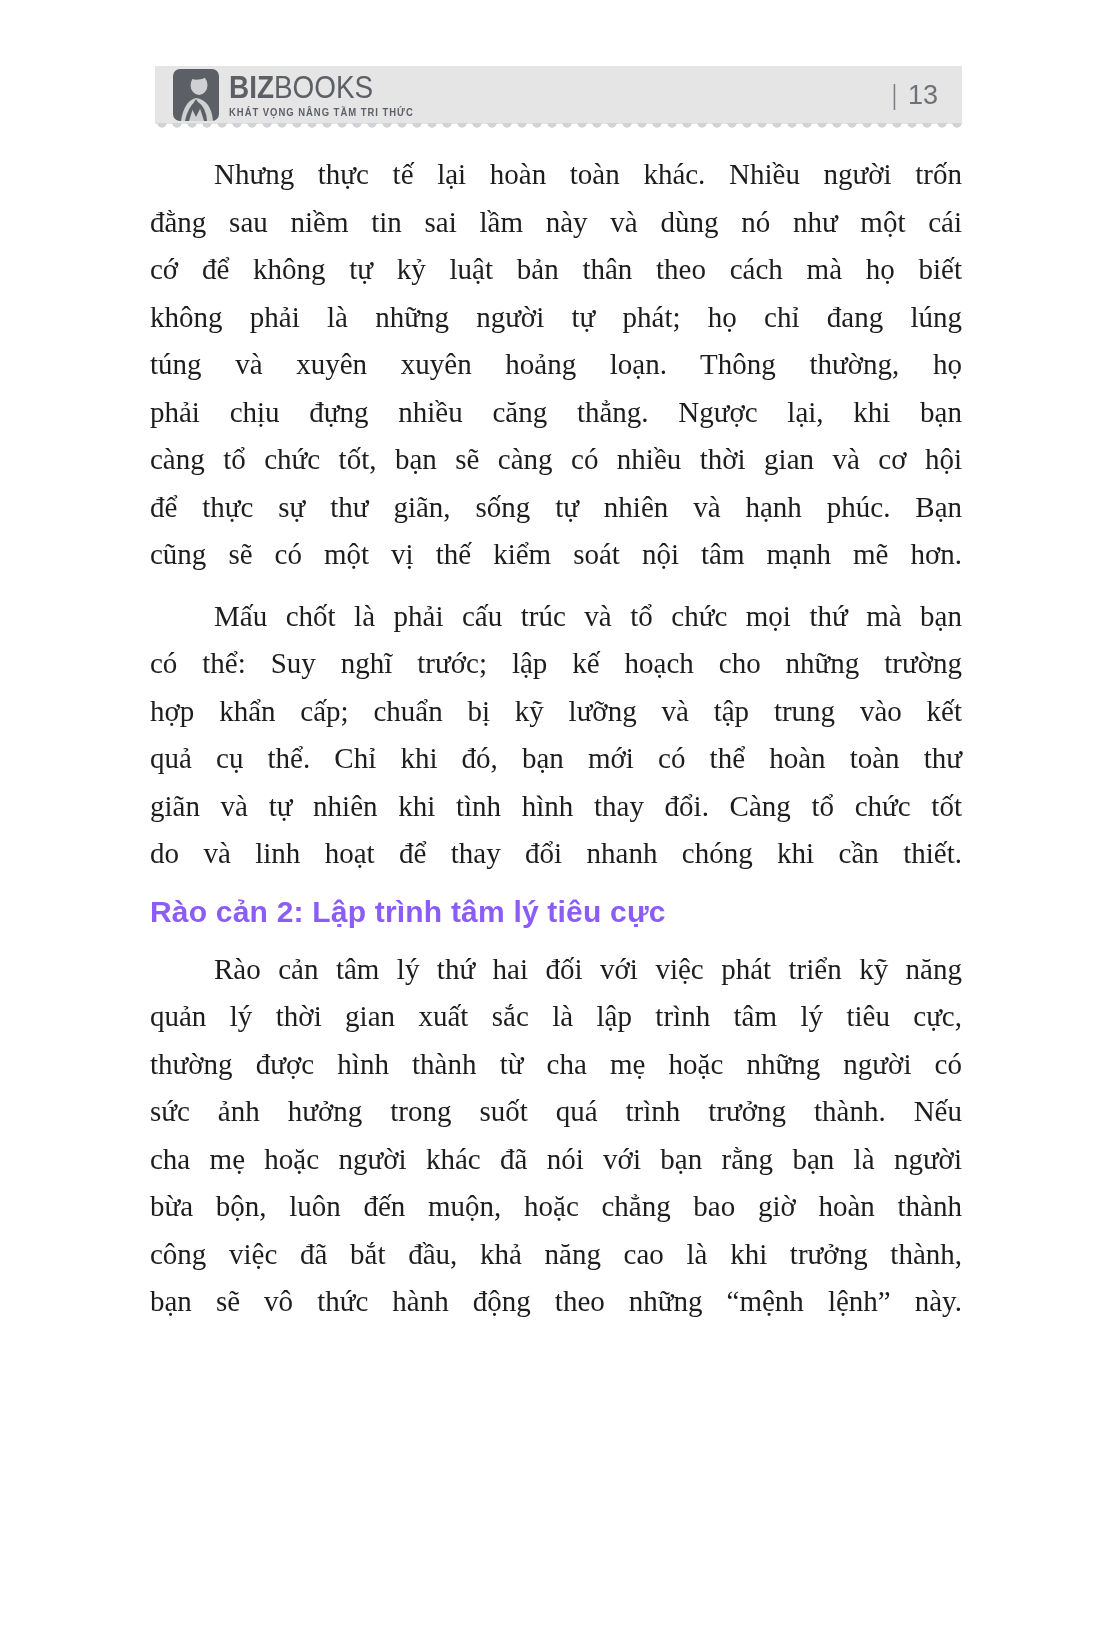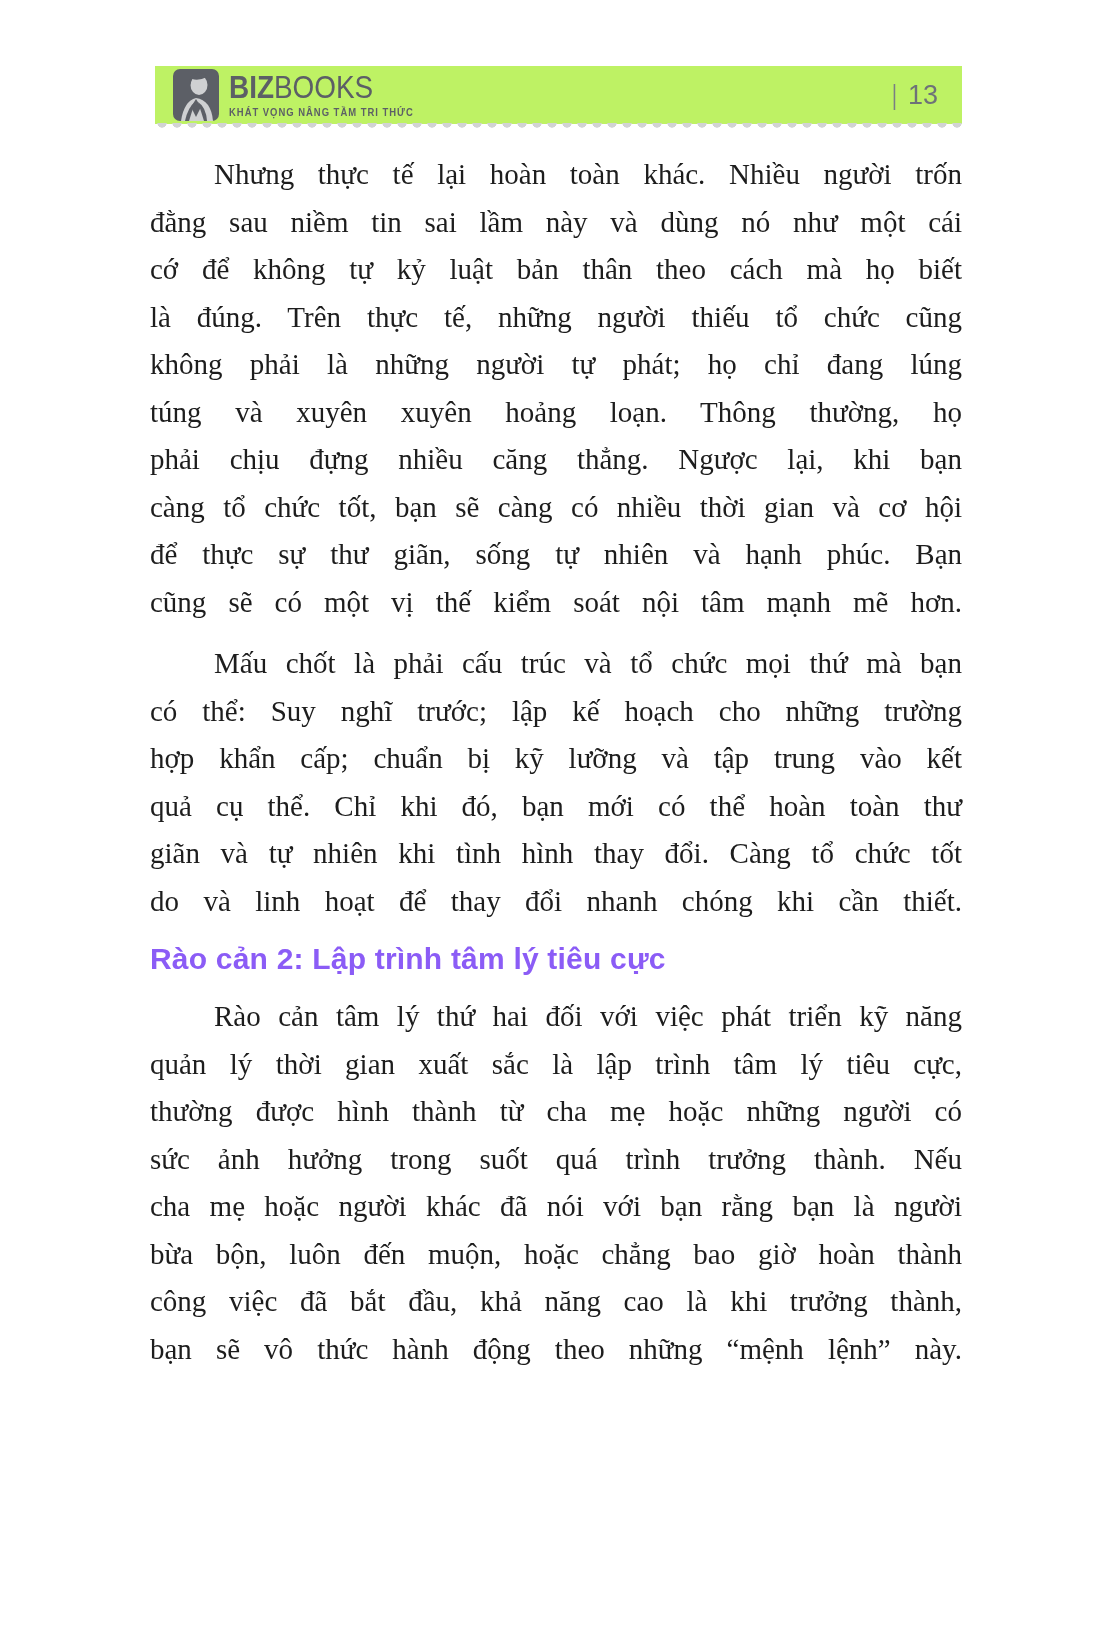--- a/index.html
+++ b/index.html
@@ -4,21 +4,21 @@
 <style>
   html,body{margin:0;padding:0;}
   body{
     width:1119px;height:1646px;position:relative;
     background:#ffffff;overflow:hidden;
     font-family:"Liberation Serif","DejaVu Serif",serif;
   }
   
   .band{
     position:absolute;left:155px;top:66px;width:807px;height:58px;
-    background:#bef264;
+    background:#e5e5e5;
     display:flex;align-items:center;justify-content:space-between;
     padding:0 18px;box-sizing:border-box;
   }
   .band::after{ 
     content:"";position:absolute;left:0;right:0;bottom:-8px;height:9px;
     background-image:radial-gradient(circle at 7px 0px,#d2d3d4 4.4px,rgba(0,0,0,0) 4.9px);
     background-size:15px 9px;background-repeat:repeat-x;
   }
   .logo{display:flex;align-items:center;gap:10px;}
   .logo-mark{width:46px;height:52px;display:block;flex:0 0 auto;}
@@ -85,21 +85,20 @@
       <span class="sep">|</span>
       <span>13</span>
     </div>
   </header>
 
   <main class="content" id="content">
       <p class="para">
         <span class="bodyline first">Nhưng thực tế lại hoàn toàn khác. Nhiều người trốn</span>
         <span class="bodyline">đằng sau niềm tin sai lầm này và dùng nó như một cái</span>
         <span class="bodyline">cớ để không tự kỷ luật bản thân theo cách mà họ biết</span>
-        <span class="bodyline">là đúng. Trên thực tế, những người thiếu tổ chức cũng</span>
         <span class="bodyline">không phải là những người tự phát; họ chỉ đang lúng</span>
         <span class="bodyline">túng và xuyên xuyên hoảng loạn. Thông thường, họ</span>
         <span class="bodyline">phải chịu đựng nhiều căng thẳng. Ngược lại, khi bạn</span>
         <span class="bodyline">càng tổ chức tốt, bạn sẽ càng có nhiều thời gian và cơ hội</span>
         <span class="bodyline">để thực sự thư giãn, sống tự nhiên và hạnh phúc. Bạn</span>
         <span class="bodyline">cũng sẽ có một vị thế kiểm soát nội tâm mạnh mẽ hơn.</span>
       </p>
       <p class="para">
         <span class="bodyline first">Mấu chốt là phải cấu trúc và tổ chức mọi thứ mà bạn</span>
         <span class="bodyline">có thể: Suy nghĩ trước; lập kế hoạch cho những trường</span>

